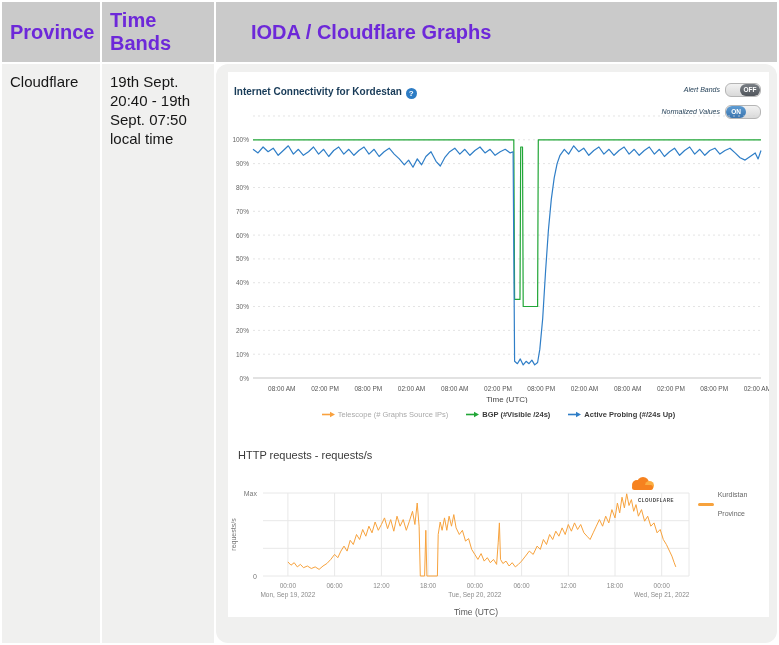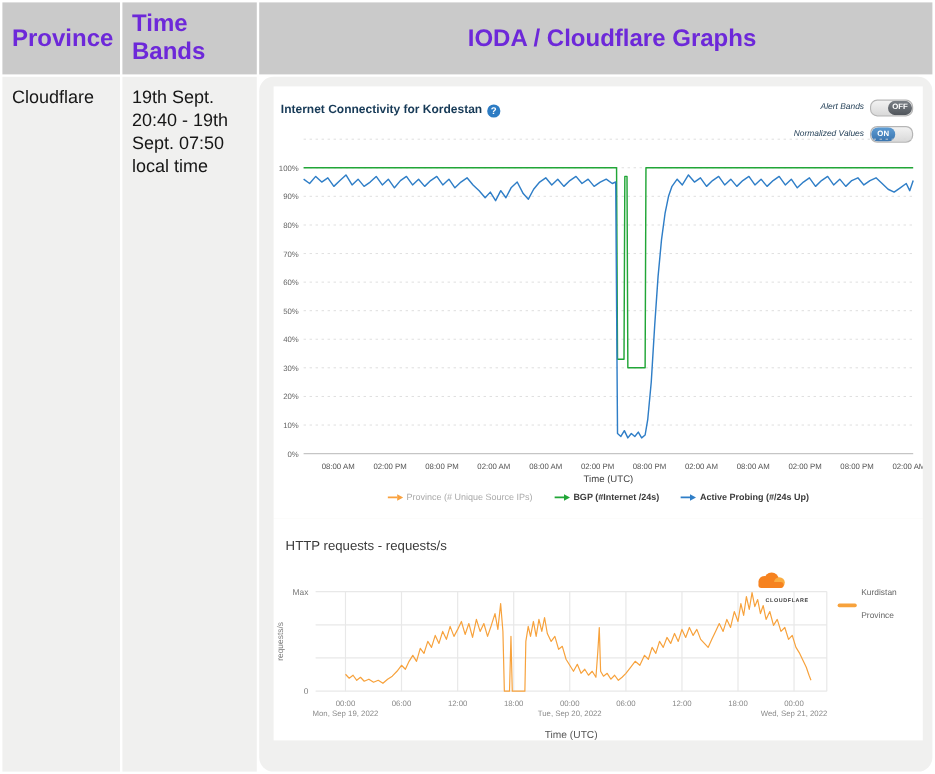--- a/index.html
+++ b/index.html
@@ -1,20 +1,20 @@
 <!DOCTYPE html>
 <html><head>
 <meta charset="utf-8">
 <style>
   html,body{margin:0;padding:0;width:779px;height:645px;background:#fff;overflow:hidden;
     font-family:"Liberation Sans",sans-serif;}
   table{border-collapse:separate;border-spacing:2px;width:779px;height:645px;table-layout:fixed;}
   th{background:#cacaca;font-size:20px;font-weight:bold;color:#6d28d9;padding:7px 8px;height:26px;}
   th.left{text-align:left;}
-  th.center{text-align:center;padding-left:35px;}
+  th.center{text-align:left;padding-left:35px;}
   td{background:#f0f0ef;vertical-align:top;font-size:15px;color:#161616;padding:8px;line-height:19px;}
   td.graphs{padding:0;border-radius:12px;}
 
   .card{background:#fff;width:541px;margin-left:12px;}
   .card.ioda{margin-top:8px;height:360px;}
   .card.cf{height:185px;position:relative;}
 
   
   .ioda-head{display:flex;justify-content:space-between;align-items:flex-start;padding:8px 8px 0 6px;height:28px;}
   .ioda-title{font-size:10px;font-weight:600;color:#173a57;}
@@ -139,28 +139,28 @@
               <text x="279" y="294" class="xl" text-anchor="middle">Time (UTC)</text>
               <polyline points="25.0,31.8 285.8,31.8 286.6,191.4 292.0,191.4 292.7,39.0 294.5,39.0 295.2,198.5 309.6,198.5 310.3,31.8 533.0,31.8" fill="none" stroke="#21a637" stroke-width="1.2" stroke-linejoin="round"></polyline>
               <polyline points="25.0,41.3 30.0,44.9 35.1,39.0 40.1,43.7 45.2,40.2 50.2,47.3 55.3,42.5 60.3,37.8 65.4,46.1 70.4,41.3 75.4,47.3 80.5,43.7 85.5,39.0 90.6,46.1 95.6,41.3 100.7,48.5 105.7,42.5 110.7,39.0 115.8,46.1 120.8,41.3 125.9,47.3 130.9,42.5 136.0,39.0 141.0,46.1 146.1,41.3 151.1,48.5 156.1,43.7 161.2,40.2 166.2,46.1 171.3,50.9 176.3,56.8 180.6,52.1 185.0,59.2 189.3,50.9 193.6,56.8 197.9,48.5 203.0,43.7 208.0,53.3 212.3,58.0 216.7,49.7 221.7,43.7 226.8,40.2 231.8,46.1 236.8,41.3 241.9,47.3 246.9,42.5 252.0,39.0 257.0,44.9 262.1,41.3 267.1,47.3 272.2,43.7 277.2,41.3 282.2,44.9 285.1,43.7 286.6,253.3 289.4,255.7 292.3,250.9 295.2,256.9 298.1,253.3 301.0,255.7 303.9,252.1 306.7,256.9 309.6,254.5 311.8,241.4 314.7,210.5 317.6,162.8 320.4,122.3 323.3,91.4 326.2,69.9 329.1,55.6 332.0,47.3 336.3,41.3 340.6,46.1 345.7,37.8 350.7,43.7 355.7,40.2 360.8,47.3 365.8,42.5 370.9,39.0 375.9,46.1 381.0,41.3 386.0,47.3 391.0,42.5 396.1,39.0 401.1,46.1 406.2,41.3 411.2,47.3 416.3,42.5 421.3,39.0 426.4,46.1 431.4,41.3 436.4,48.5 441.5,43.7 446.5,40.2 451.6,47.3 456.6,42.5 461.7,39.0 466.7,46.1 471.8,41.3 476.8,47.3 481.8,42.5 486.9,40.2 491.9,46.1 497.0,42.5 502.0,40.2 507.1,44.9 512.1,49.7 517.1,52.1 522.2,48.5 527.2,44.9 530.1,50.9 533.0,42.5" fill="none" stroke="#2f7ec7" stroke-width="1.2" stroke-linejoin="round"></polyline>
             </svg>
           <div class="ioda-legend">
             <span class="litem dim">
               <svg class="arrow" width="13" height="7">
                   <line class="as" x1="0" y1="3.5" x2="8" y2="3.5" stroke-width="1.6" stroke="#f9a13e"></line>
                   <path class="af" d="M8,0.8 L13,3.5 L8,6.2 Z" fill="#f9a13e"></path>
                 </svg>
-              <span>Province (# Unique Source IPs)</span>
+              <span>Telescope (# Graphs Source IPs)</span>
             </span>
             <span class="litem">
               <svg class="arrow" width="13" height="7">
                   <line class="as" x1="0" y1="3.5" x2="8" y2="3.5" stroke-width="1.6" stroke="#21a637"></line>
                   <path class="af" d="M8,0.8 L13,3.5 L8,6.2 Z" fill="#21a637"></path>
                 </svg>
-              <span>BGP (#Internet /24s)</span>
+              <span>BGP (#Visible /24s)</span>
             </span>
             <span class="litem">
               <svg class="arrow" width="13" height="7">
                   <line class="as" x1="0" y1="3.5" x2="8" y2="3.5" stroke-width="1.6" stroke="#2f7ec7"></line>
                   <path class="af" d="M8,0.8 L13,3.5 L8,6.2 Z" fill="#2f7ec7"></path>
                 </svg>
               <span>Active Probing (#/24s Up)</span>
             </span>
           </div>
           <div class="ioda-footer">September 18, 2022 04:00am – September 21, 2022 03:59pm</div>

